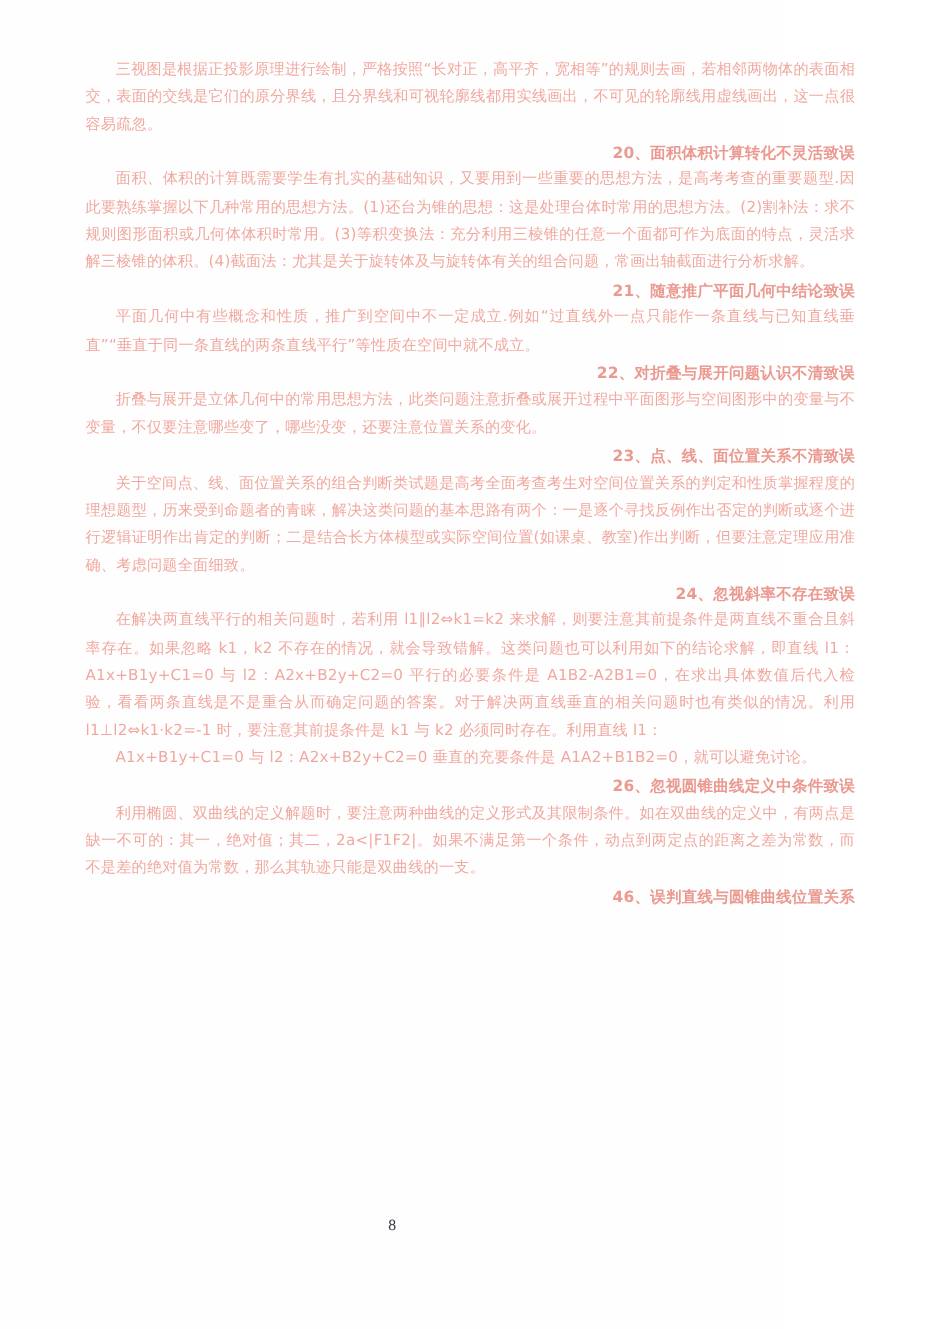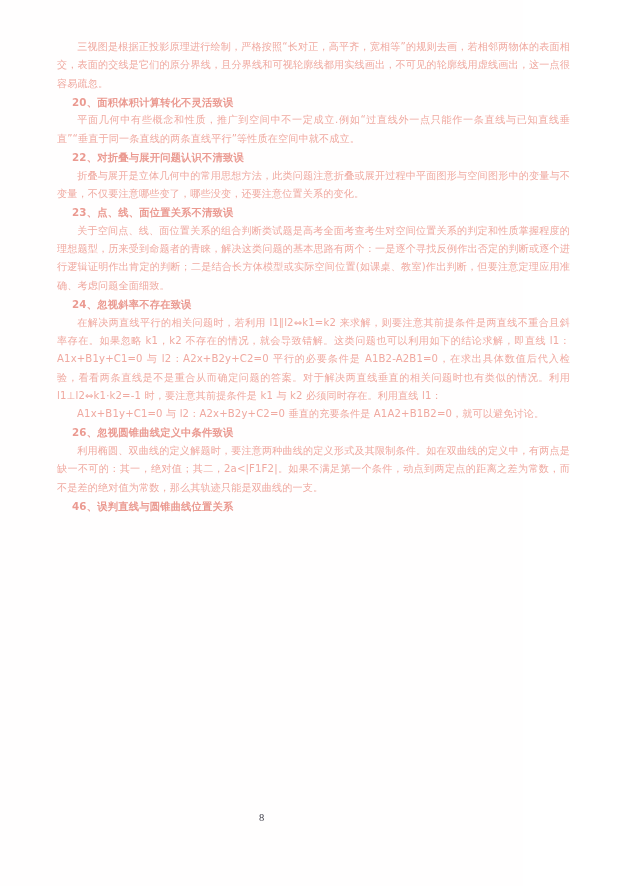--- a/index.html
+++ b/index.html
@@ -42,20 +42,21 @@
     margin-left: 20px;
   }
   .heading {
     font-size: 10.3px;
     line-height: 18.6px;
     color: #eb9a91;
     font-weight: bold;
     margin: 0;
     text-indent: 1.45em;
     letter-spacing: 0.2px;
+    text-align: right;
   }
   .pagenum {
     position: absolute;
     left: 0;
     right: 0;
     top: 812px;
     text-align: center;
     font-size: 10.5px;
     color: #3a3a46;
     font-family: "Liberation Serif", "DejaVu Serif", serif;
@@ -64,21 +65,23 @@
 </style>
 </head>
 <body>
 
 <div class="page">
   <div class="content">
 
     <p class="para">三视图是根据正投影原理进行绘制，严格按照“长对正，高平齐，宽相等”的规则去画，若相邻两物体的表面相交，表面的交线是它们的原分界线，且分界线和可视轮廓线都用实线画出，不可见的轮廓线用虚线画出，这一点很容易疏忽。</p>
 
     <p class="heading">20、面积体积计算转化不灵活致误</p>
+    <p class="para">面积、体积的计算既需要学生有扎实的基础知识，又要用到一些重要的思想方法，是高考考查的重要题型.因此要熟练掌握以下几种常用的思想方法。(1)还台为锥的思想：这是处理台体时常用的思想方法。(2)割补法：求不规则图形面积或几何体体积时常用。(3)等积变换法：充分利用三棱锥的任意一个面都可作为底面的特点，灵活求解三棱锥的体积。(4)截面法：尤其是关于旋转体及与旋转体有关的组合问题，常画出轴截面进行分析求解。</p>
 
+    <p class="heading">21、随意推广平面几何中结论致误</p>
     <p class="para">平面几何中有些概念和性质，推广到空间中不一定成立.例如“过直线外一点只能作一条直线与已知直线垂直”“垂直于同一条直线的两条直线平行”等性质在空间中就不成立。</p>
 
     <p class="heading">22、对折叠与展开问题认识不清致误</p>
     <p class="para">折叠与展开是立体几何中的常用思想方法，此类问题注意折叠或展开过程中平面图形与空间图形中的变量与不变量，不仅要注意哪些变了，哪些没变，还要注意位置关系的变化。</p>
 
     <p class="heading">23、点、线、面位置关系不清致误</p>
     <p class="para">关于空间点、线、面位置关系的组合判断类试题是高考全面考查考生对空间位置关系的判定和性质掌握程度的理想题型，历来受到命题者的青睐，解决这类问题的基本思路有两个：一是逐个寻找反例作出否定的判断或逐个进行逻辑证明作出肯定的判断；二是结合长方体模型或实际空间位置(如课桌、教室)作出判断，但要注意定理应用准确、考虑问题全面细致。</p>
 
     <p class="heading">24、忽视斜率不存在致误</p>
     <p class="para">在解决两直线平行的相关问题时，若利用 l1∥l2⇔k1=k2 来求解，则要注意其前提条件是两直线不重合且斜率存在。如果忽略 k1，k2 不存在的情况，就会导致错解。这类问题也可以利用如下的结论求解，即直线 l1：A1x+B1y+C1=0 与 l2：A2x+B2y+C2=0 平行的必要条件是 A1B2-A2B1=0，在求出具体数值后代入检验，看看两条直线是不是重合从而确定问题的答案。对于解决两直线垂直的相关问题时也有类似的情况。利用 l1⊥l2⇔k1·k2=-1 时，要注意其前提条件是 k1 与 k2 必须同时存在。利用直线 l1：</p>

